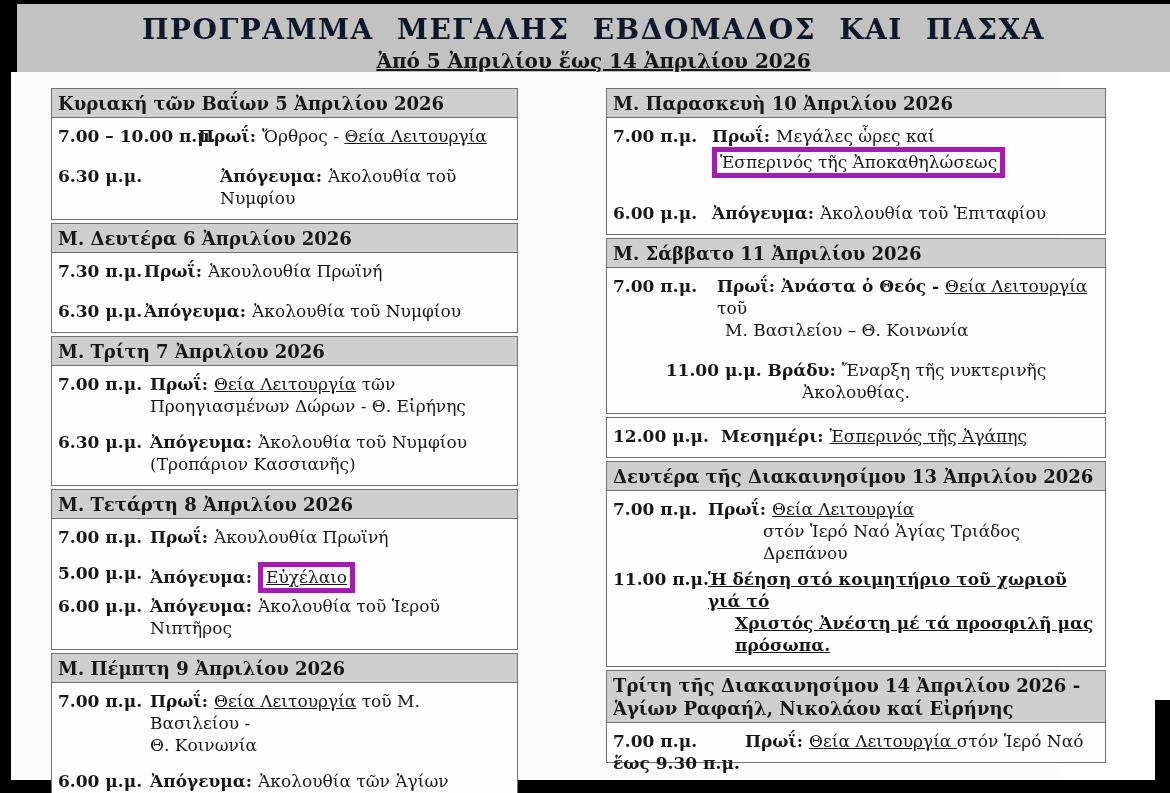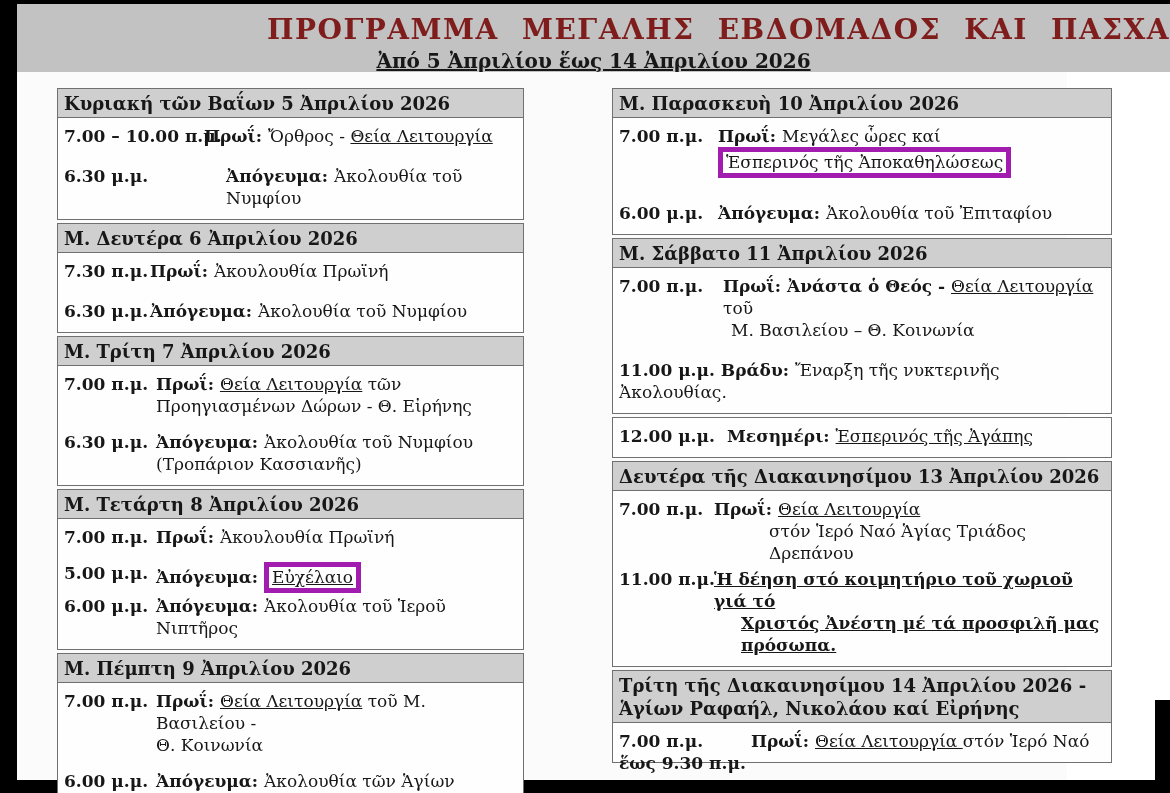--- a/index.html
+++ b/index.html
@@ -21,28 +21,28 @@
   .frame-left{left:0;top:0;width:17px;height:793px;}
   .frame-bottom{left:0;bottom:0;width:1170px;height:13px;}
   .frame-right{right:0;top:700px;width:15px;height:93px;}
 
   .title-band{
     position:absolute;left:17px;top:4px;width:1153px;height:68px;
     background:var(--band);text-align:center;
   }
   .page-title{
     margin-top:9px;font-size:28px;font-weight:bold;letter-spacing:1.5px;
-    word-spacing:12px;color:#7f1d1d;text-align:right;
+    word-spacing:12px;color:#0f172a;
   }
   .page-subtitle{
     margin-top:3px;font-size:20px;font-weight:bold;text-decoration:underline;
   }
 
   .content{
-    position:absolute;left:17px;top:72px;width:1050px;height:708px;
+    position:absolute;left:11px;top:72px;width:1050px;height:708px;
     background:var(--pagebg);
   }
   .col{position:absolute;top:16px;}
   .col-left{left:40px;width:467px;}
   .col-right{left:595px;width:500px;}
 
   .day-section{
     border:1px solid var(--border);
     margin-bottom:3px;
     background:#fefefe;
@@ -200,21 +200,21 @@
         <div class="sec-header">Μ. Σάββατο 11 Ἀπριλίου 2026</div>
         <div class="sec-body">
           <div class="row" style="margin-bottom: 18px;">
             <div class="time">7.00 π.μ.</div>
             <div class="desc" style="margin-left: 104px;">
               <div class="line"><span class="seg-b">Πρωΐ: Ἀνάστα ὁ Θεός - </span><span class="seg-u">Θεία Λειτουργία</span><span> τοῦ</span></div>
               <div class="line" style="margin-left: 8px;"><span>Μ. Βασιλείου –  Θ. Κοινωνία</span></div>
             </div>
           </div>
           <div class="row">
-            <div class="desc" style="margin-left: 0px;">
+            <div class="desc" style="margin-left: 0px; text-align: center;">
               <div class="line"><span class="seg-b">11.00  μ.μ. Βράδυ: </span><span>Ἔναρξη τῆς νυκτερινῆς Ἀκολουθίας.</span></div>
             </div>
           </div>
         </div>
       </div>
       <div class="day-section">
         <div class="sec-body">
           <div class="row">
             <div class="time">12.00 μ.μ.</div>
             <div class="desc" style="margin-left: 108px;">

